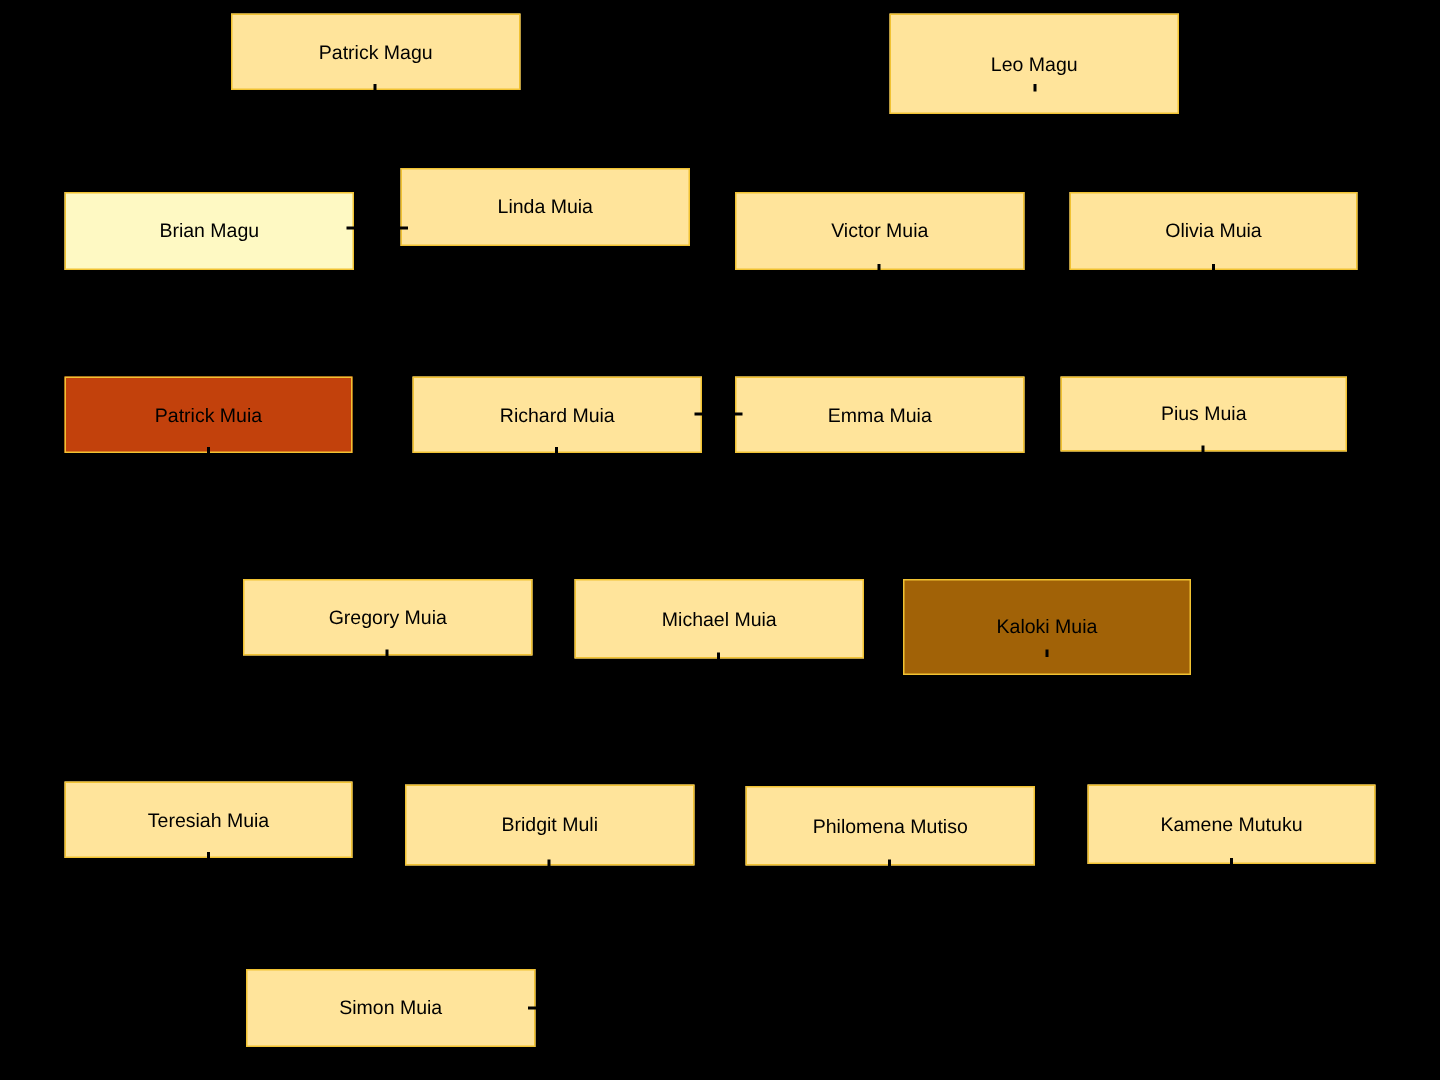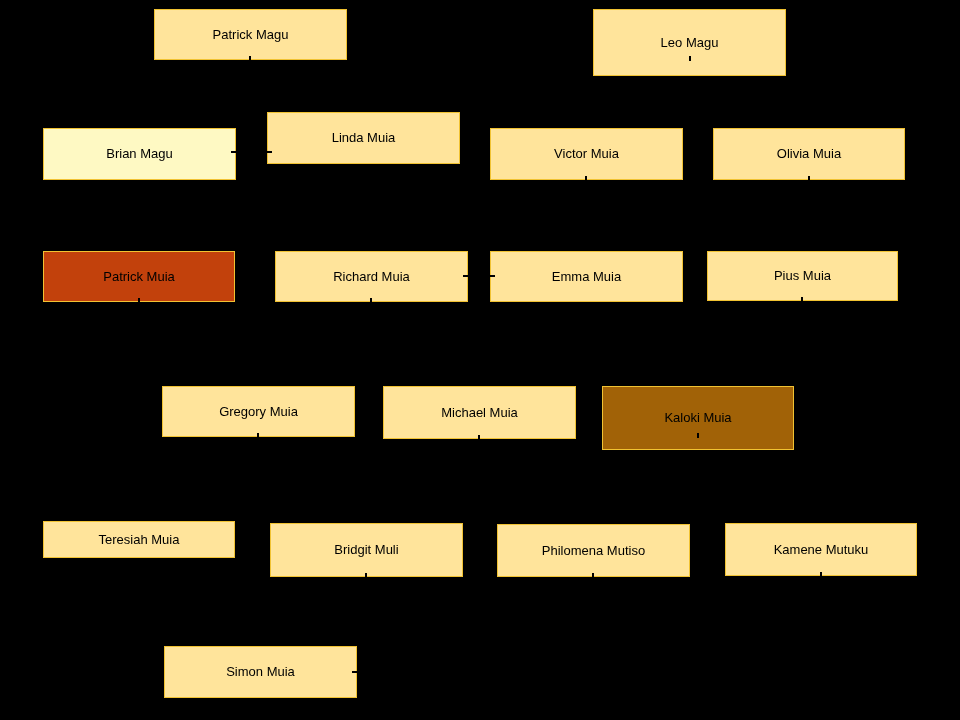--- a/index.html
+++ b/index.html
@@ -79,21 +79,21 @@
     </div>
     <div class="node" style="left: 162px; top: 386px; width: 193px; height: 51px; background: rgb(255, 228, 155); border: 1.5px solid rgb(241, 194, 50); color: rgb(0, 0, 0);">
       <span class="node-label">Gregory Muia</span>
     </div>
     <div class="node" style="left: 383px; top: 386px; width: 193px; height: 53px; background: rgb(255, 228, 155); border: 1.5px solid rgb(241, 194, 50); color: rgb(0, 0, 0);">
       <span class="node-label">Michael Muia</span>
     </div>
     <div class="node" style="left: 602px; top: 386px; width: 192px; height: 64px; background: #a16207; border: 1.5px solid rgb(241, 194, 50); color: rgb(0, 0, 0);">
       <span class="node-label">Kaloki Muia</span>
     </div>
-    <div class="node" style="left: 43px; top: 521px; width: 192px; height: 37px; background: rgb(255, 228, 155); border: 1.5px solid rgb(241, 194, 50); color: rgb(0, 0, 0);">
+    <div class="node" style="left: 43px; top: 521px; width: 192px; height: 51px; background: rgb(255, 228, 155); border: 1.5px solid rgb(241, 194, 50); color: rgb(0, 0, 0);">
       <span class="node-label">Teresiah Muia</span>
     </div>
     <div class="node" style="left: 270px; top: 523px; width: 193px; height: 54px; background: rgb(255, 228, 155); border: 1.5px solid rgb(241, 194, 50); color: rgb(0, 0, 0);">
       <span class="node-label">Bridgit Muli</span>
     </div>
     <div class="node" style="left: 497px; top: 524px; width: 193px; height: 53px; background: rgb(255, 228, 155); border: 1.5px solid rgb(241, 194, 50); color: rgb(0, 0, 0);">
       <span class="node-label">Philomena Mutiso</span>
     </div>
     <div class="node" style="left: 725px; top: 523px; width: 192px; height: 53px; background: rgb(255, 228, 155); border: 1.5px solid rgb(241, 194, 50); color: rgb(0, 0, 0);">
       <span class="node-label">Kamene Mutuku</span>

